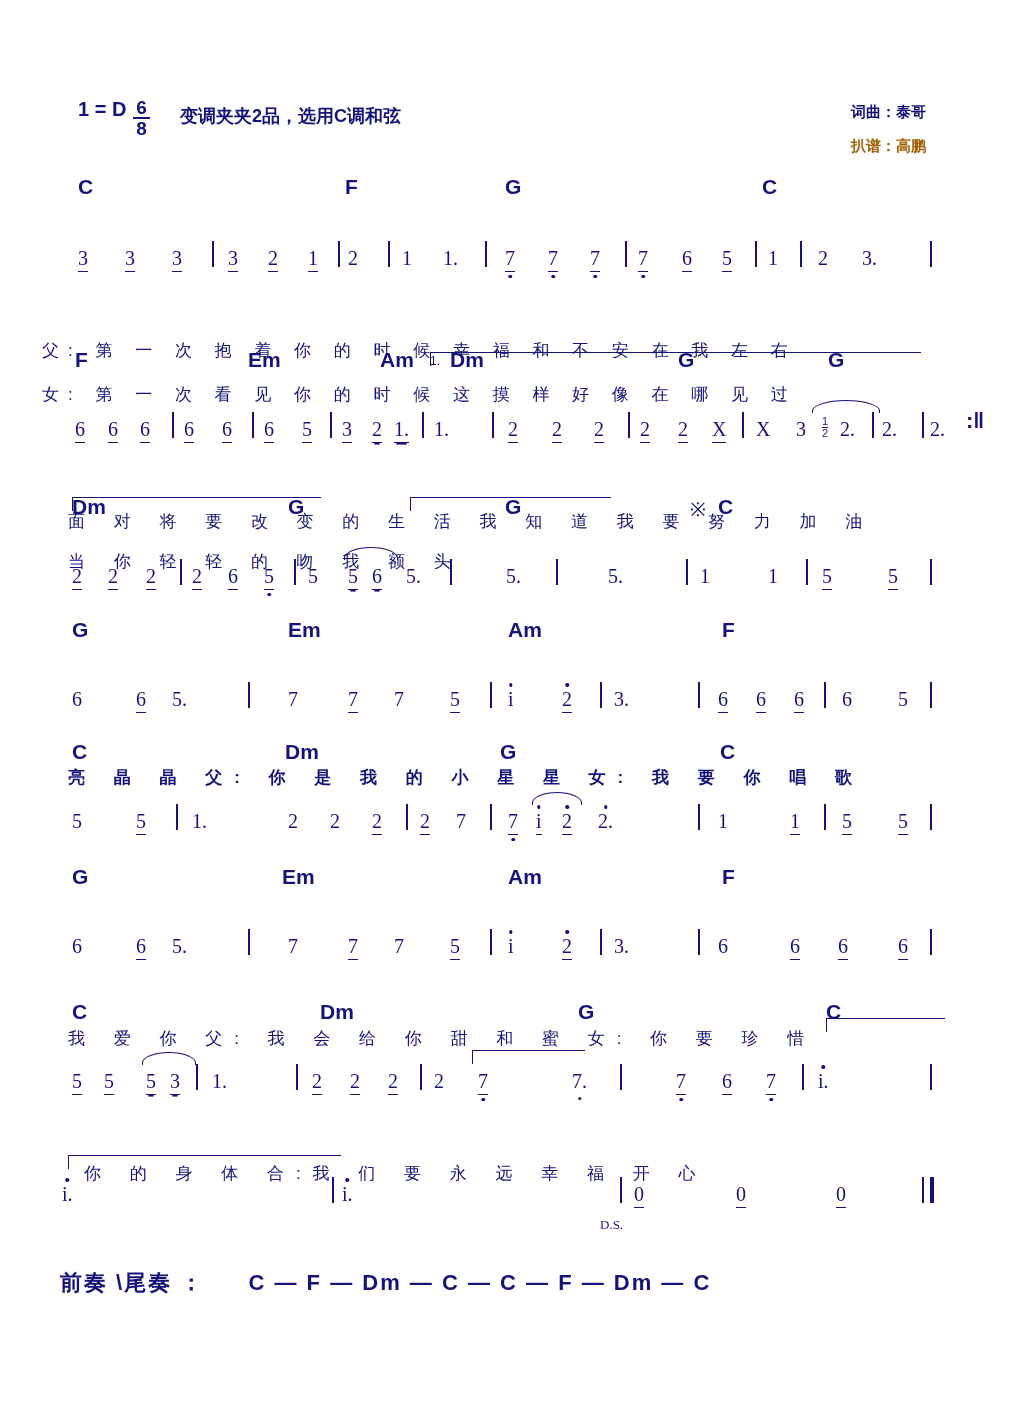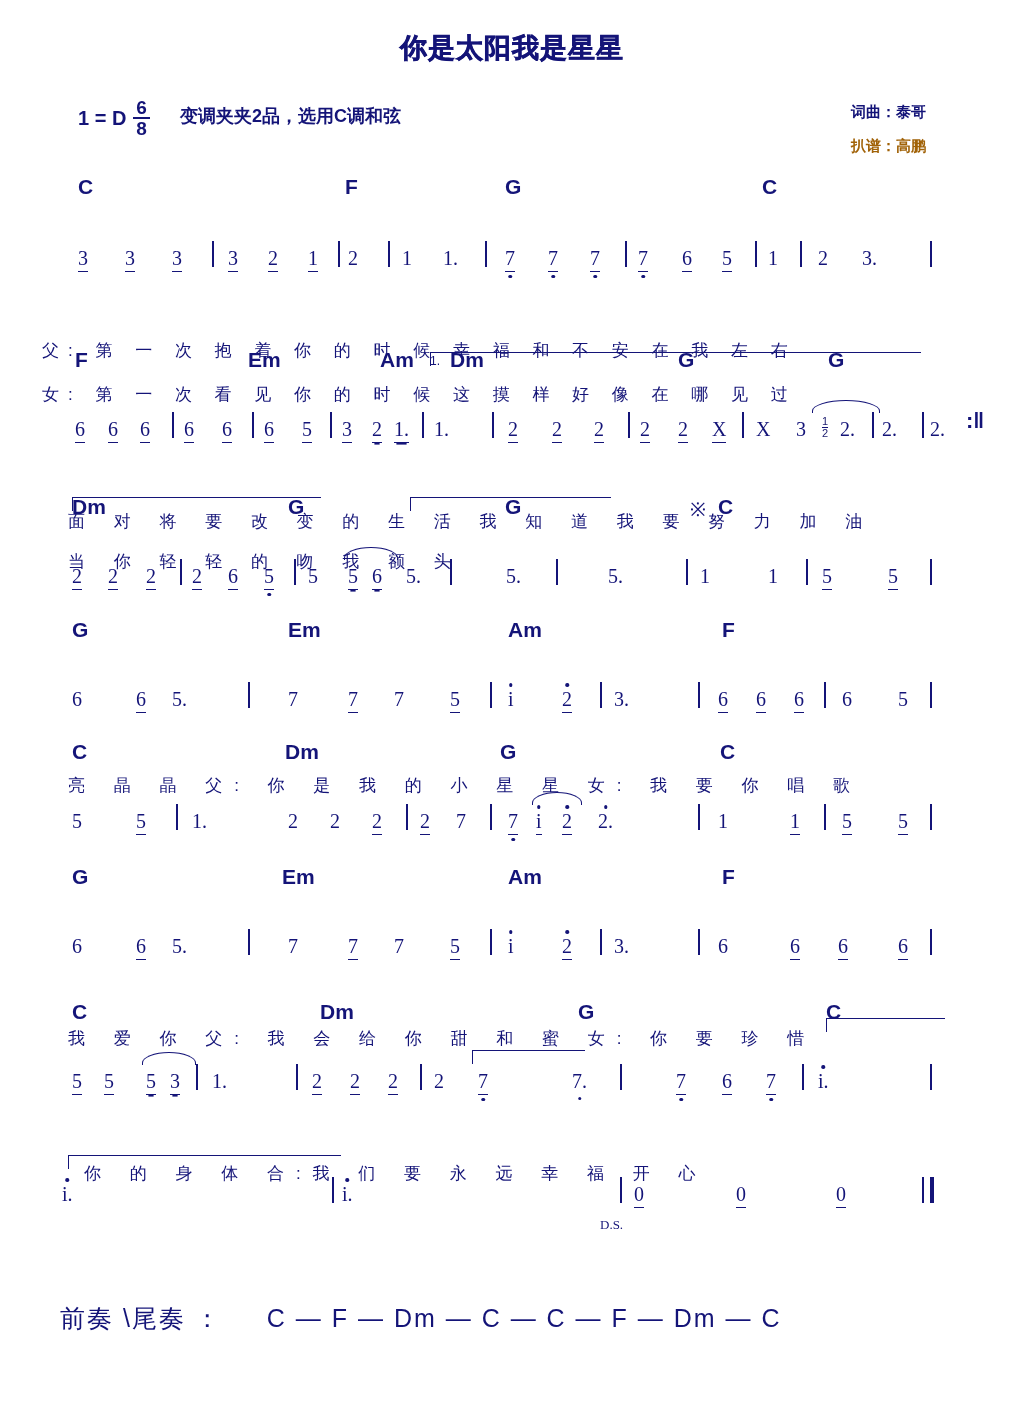--- a/index.html
+++ b/index.html
@@ -20,21 +20,21 @@
     font-size:27px;font-weight:bold;
     letter-spacing:1px;
     color:#141478;
     -webkit-text-stroke:0.6px #141478;
   }
 
   
   .keysig{
     position:absolute;left:78px;top:98px;
     font-size:20px;font-weight:bold;color:#141478;
-    display:flex;align-items:center;
+    display:flex;align-items:flex-start;
   }
   .keysig .frac{
     display:inline-flex;flex-direction:column;align-items:center;
     margin-left:7px;line-height:1.0;font-size:19px;
   }
   .keysig .frac .num{border-bottom:2px solid #141478;padding:0 3px;}
   .keysig .frac .den{padding:0 3px;}
   .capo{
     position:absolute;left:180px;top:104px;
     font-size:18px;font-weight:bold;color:#141478;
@@ -95,34 +95,33 @@
     position:absolute;font-size:12px;color:#141478;
   }
   .ds{
     position:absolute;font-size:13px;color:#141478;font-family:"Liberation Serif",serif;
   }
   .segno{position:absolute;font-size:19px;color:#141478;}
 
   
   .footer{
     position:absolute;left:60px;top:1268px;
-    font-size:25px;font-weight:normal;color:#141478;letter-spacing:2px;margin-top:34px;
+    font-size:22px;font-weight:bold;color:#141478;letter-spacing:2px;
   }
   .frac12{
     display:inline-flex;flex-direction:column;align-items:center;
     font-size:11px;line-height:1.0;vertical-align:middle;
   }
   .frac12 .n{border-bottom:1.2px solid #141478;}
 </style>
 </head>
 <body>
 
 <div class="sheet">
 
-  <div class="title">你是太阳我是星星</div>
 
   <div class="keysig">
     <span>1 = D</span>
     <span class="frac">
       <span class="num">6</span>
       <span class="den">8</span>
     </span>
   </div>
   <div class="capo">变调夹夹2品，选用C调和弦</div>
   <div class="credit1">词曲：泰哥</div>
@@ -287,21 +286,21 @@
       <span class="bar" style="left:698px;top:34px;"></span>
       <span class="note u1" style="left:718px;top:40px;">6</span>
       <span class="note u1" style="left:756px;top:40px;">6</span>
       <span class="note u1" style="left:794px;top:40px;">6</span>
       <span class="bar" style="left:824px;top:34px;"></span>
       <span class="note" style="left:842px;top:40px;">6</span>
       <span class="note" style="left:898px;top:40px;">5</span>
       <span class="bar" style="left:930px;top:34px;"></span>
     </div>
     <div class="lyricrow">
-      <span class="lyric" style="left:68px;top:76px;letter-spacing:12px;">亮 晶 晶 父: 你 是 我 的 小 星 星 女: 我 要 你 唱 歌</span>
+      <span class="lyric" style="left:68px;top:68px;letter-spacing:12px;font-weight:bold;">亮 晶 晶 父: 你 是 我 的 小 星 星 女: 我 要 你 唱 歌</span>
     </div>
   </div>
 
   <div class="system" style="top:740px;height:120px;">
     <div class="chordrow">
       <span class="chord" style="left:72px;">C</span>
       <span class="chord" style="left:285px;">Dm</span>
       <span class="chord" style="left:500px;">G</span>
       <span class="chord" style="left:720px;">C</span>
     </div>

